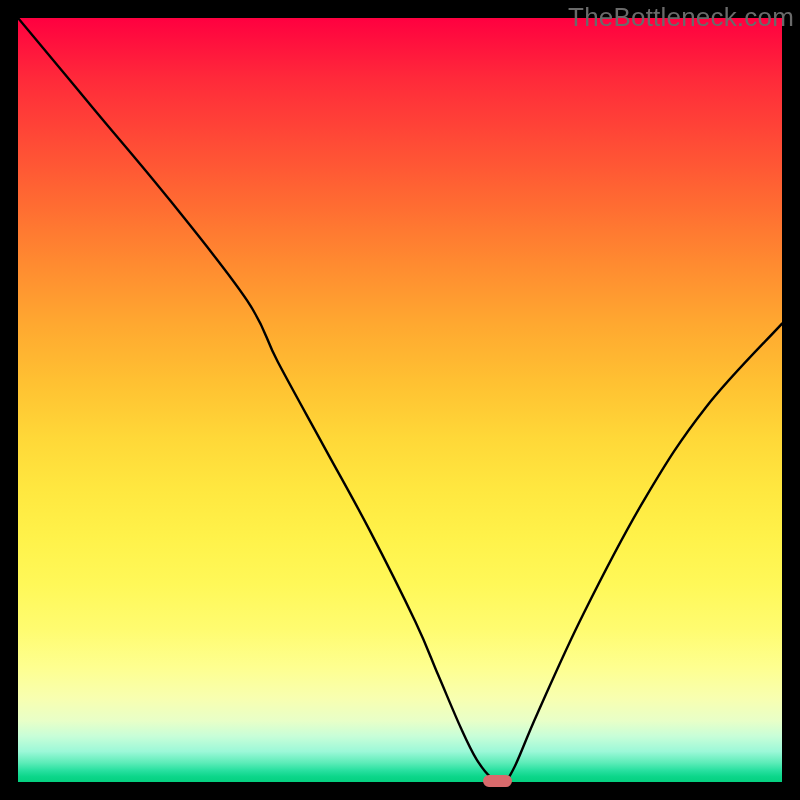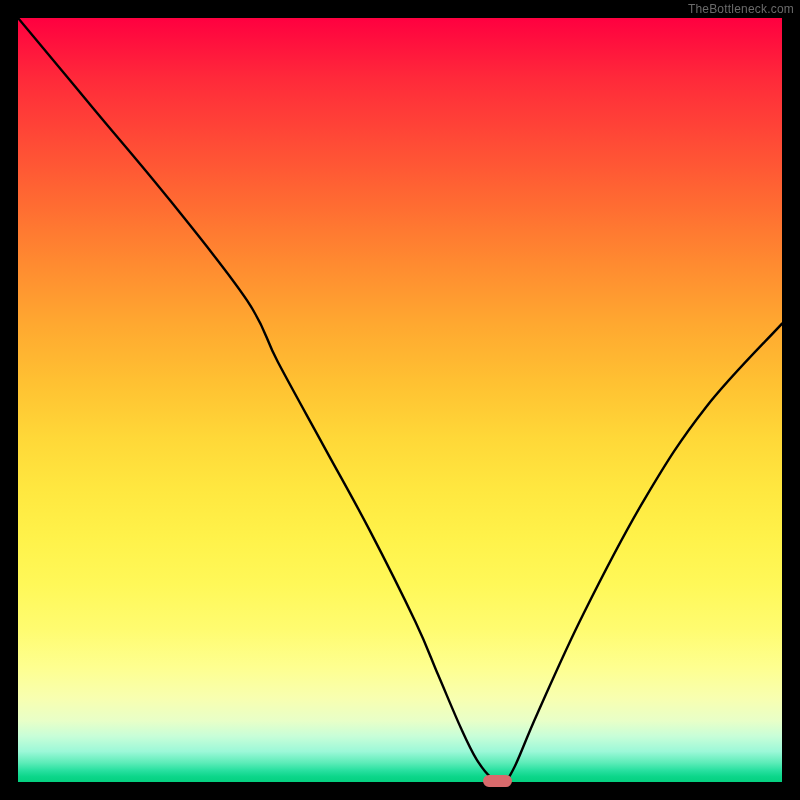--- a/index.html
+++ b/index.html
@@ -63,21 +63,21 @@
   .lozenge {
     position: absolute;
     background: #d86a6c;
     border-radius: 999px;
   }
   .attribution {
     position: absolute;
     top: 2px;
     right: 6px;
     font-family: Arial, Helvetica, sans-serif;
-    font-size: 12px;
+    font-size: 26px;
     font-weight: 500;
     color: #6a6a6a;
     letter-spacing: 0.2px;
   }
 </style>
 </head>
 <body>
 
 <div class="chart-container">
 

